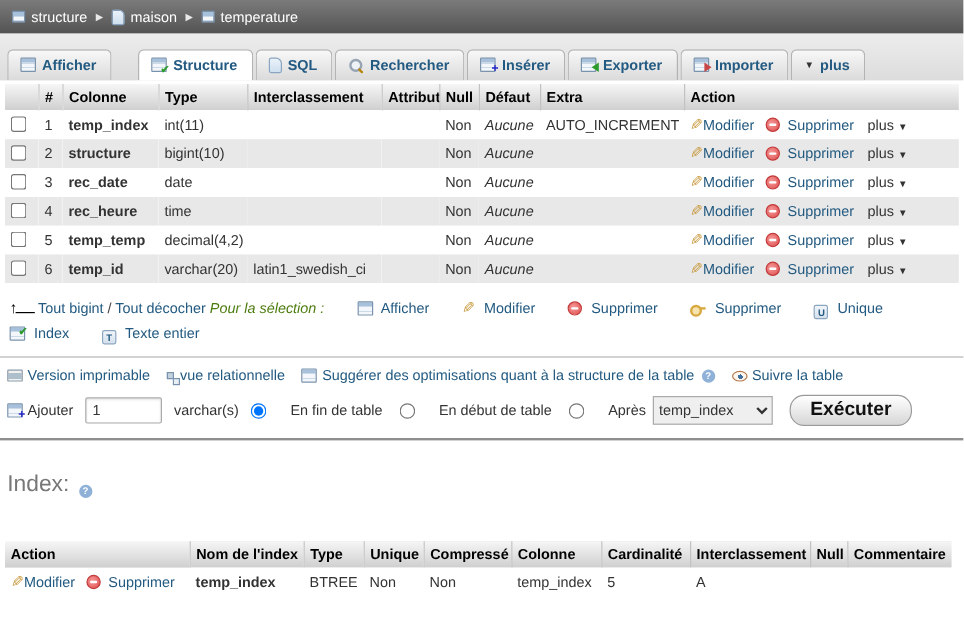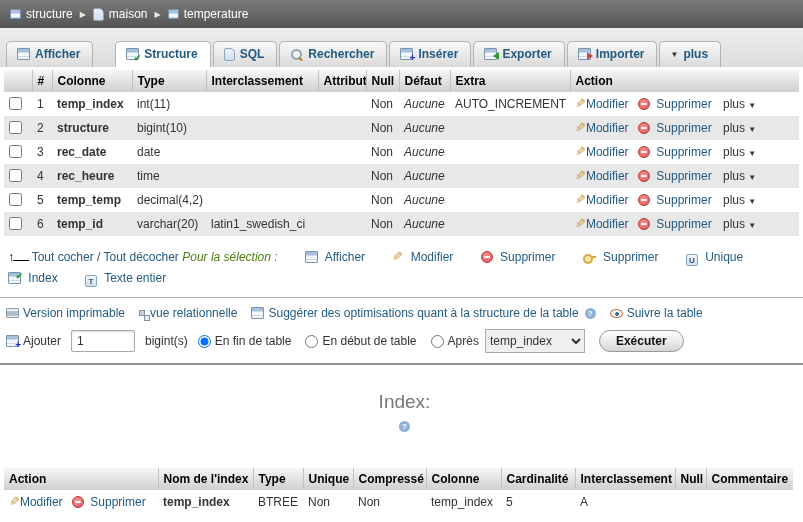--- a/index.html
+++ b/index.html
@@ -96,30 +96,30 @@
   .tools .icn, .tools .icn-printer { margin-right:4px; }
   .tools a { margin-right:14px; display:inline-flex; align-items:center; }
   .tools .icn-help { margin:0 14px 0 -8px; }
 
   
   .addrow { margin:9px 0 0 6px; display:flex; align-items:center; white-space:nowrap; color:#333; }
   .addrow .icn-grid { margin-right:4px; }
   .addrow input[type=text] { width:64px; height:22px; border:1px solid #aaa; border-radius:2px;
     margin:0 10px; padding:2px 5px; font:12px "Liberation Sans",sans-serif; color:#333;
     box-shadow:inset 0 1px 2px rgba(0,0,0,.15); }
-  .addrow label { margin-right:14px; display:inline-flex; align-items:center; gap:4px; }
+  .addrow label { margin-right:14px; display:inline-flex; align-items:center; gap:20px; }
   .addrow input[type=radio] { margin:0; }
   .addrow select { height:24px; border:1px solid #aaa; font:12px "Liberation Sans",sans-serif;
     color:#333; margin:0 14px 0 6px; min-width:100px; }
   .btn-pill { border:1px solid #9a9a9a; border-radius:12px; padding:3px 16px; font-weight:bold;
-    font-size:12px; color:#111; background:linear-gradient(to bottom,#ffffff,#d6d6d6);
+    font-size:16px; color:#111; background:linear-gradient(to bottom,#ffffff,#d6d6d6);
     cursor:pointer; font-family:"Liberation Sans",sans-serif; }
 
   
-  .index-title { margin:26px 0 0 6px; font-size:19px; color:#777; display:flex; align-items:center; gap:8px;flex-direction:column; }
+  .index-title { margin:26px 0 0 6px; font-size:19px; color:#777; display:flex; align-items:flex-end; gap:8px; }
   table.indextable { border-collapse:collapse; width:789px; margin:36px 4px 0 4px; table-layout:fixed; }
   table.indextable th { background:linear-gradient(to bottom,#f6f6f6,#cfcfcf); color:#000;
     font-weight:bold; text-align:left; padding:4px 5px; border-right:1px solid #c2c2c2; white-space:nowrap; overflow:hidden;}
   table.indextable th:last-child { border-right:none; }
   table.indextable td { padding:5px 5px; white-space:nowrap; overflow:hidden; color:#333; }
   .chk { width:13px; height:13px; margin:0; vertical-align:-2px; }
 </style>
 </head>
 <body>
 
@@ -298,21 +298,21 @@
         <a><span class="icn icn-remove"></span> <span>Supprimer</span></a>
         <span class="plus-link"><span>plus</span> <span class="icn-caret">▼</span></span>
       </td>
     </tr>
   </tbody>
 </table>
 
 <div class="selbar">
   <span class="group">
     <span class="icn-uparrow">↑</span><span class="icn-uparrow-line"></span>
-    <a>Tout cocher</a>
+    <a>Tout bigint</a>
     <span>/</span>
     <a>Tout décocher</a>
     <em>Pour la sélection :</em>
   </span>
   <span class="group">
     <span class="icn icn-grid"></span>
     <a>Afficher</a>
   </span>
   <span class="group">
     <span class="icn-pencil">✎</span>
@@ -360,21 +360,21 @@
   <a>
     <span class="icn icn-eye"></span>
     <span>Suivre la table</span>
   </a>
 </div>
 
 <div class="addrow">
   <span class="icn icn-grid icn-insert"></span>
   <span>Ajouter</span>
   <input type="text" value="1" style="">
-  <span style="margin-right:10px;">bigint(s)</span>
+  <span style="margin-right:10px;">varchar(s)</span>
   <label>
     <input type="radio" name="after_field" checked="" style="">
     <span>En fin de table</span>
   </label>
   <label>
     <input type="radio" name="after_field" style="">
     <span>En début de table</span>
   </label>
   <label style="margin-right:0;">
     <input type="radio" name="after_field" style="">

